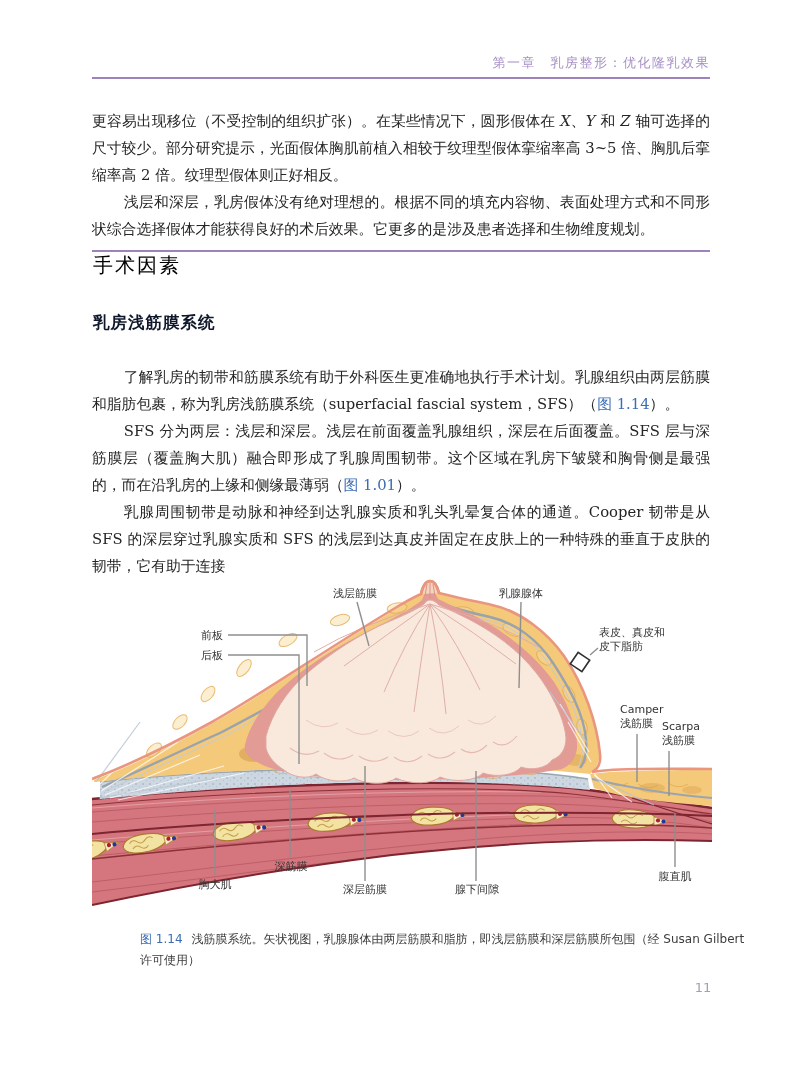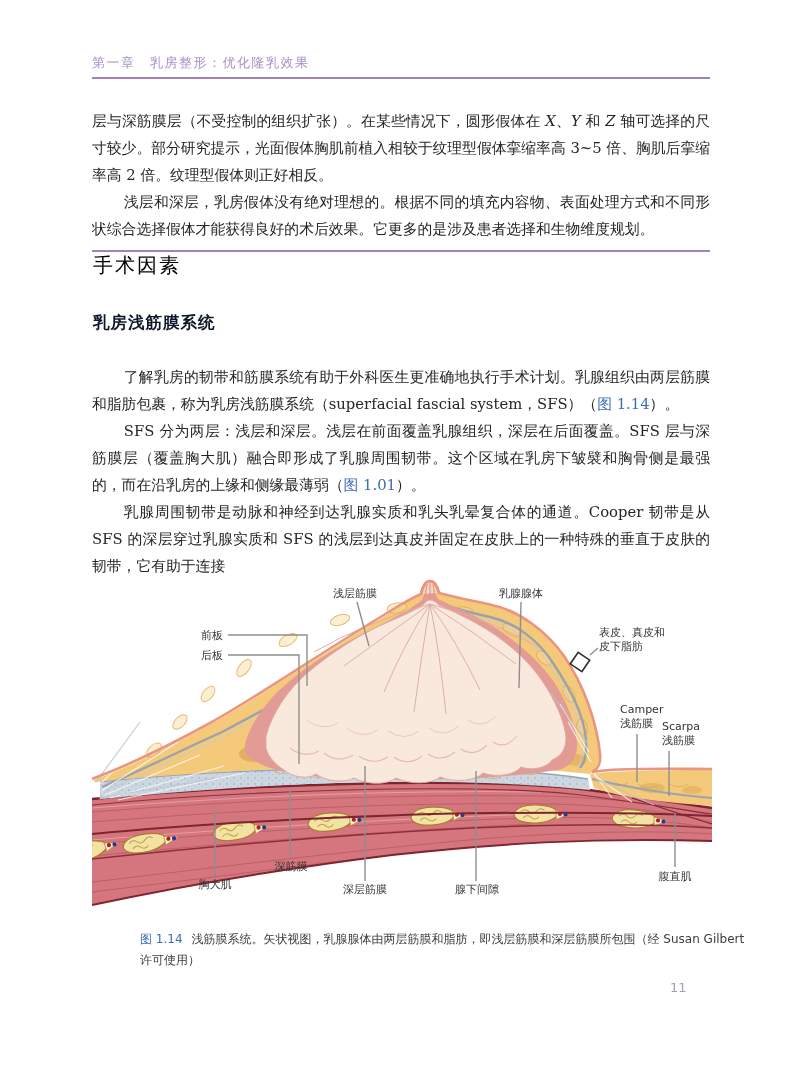--- a/index.html
+++ b/index.html
@@ -1,49 +1,49 @@
 <!DOCTYPE html>
 <html><head>
 <meta charset="utf-8">
 <style>
   html,body{margin:0;padding:0;background:#ffffff;}
   #page{position:relative;width:800px;height:1078px;background:#ffffff;overflow:hidden;
         font-family:"DejaVu Serif", serif;}
-  .hdr{position:absolute;left:92px;top:54px;width:618px;text-align:left;
+  .hdr{position:absolute;left:92px;top:54px;width:618px;text-align:right;
        font-family:"DejaVu Sans",sans-serif;font-size:13px;color:#a78fc6;letter-spacing:1.5px;}
   .rule{position:absolute;left:92px;width:618px;height:2px;background:#9e82bc;}
   #rule1{top:77px;}
   #rule2{top:250px;height:1.5px;}
   .para{position:absolute;left:92px;width:618px;font-size:14.8px;line-height:27px;
         color:#252525;text-align:justify;}
   .indent{text-indent:2.15em;}
   #p1{top:92px;} #p2{top:173px;} #p3{top:348px;} #p4{top:402px;} #p5{top:483px;}
   .sec{position:absolute;left:93px;top:252px;font-family:"DejaVu Sans",sans-serif;
        font-size:20px;color:#000000;letter-spacing:2px;}
   .sub{position:absolute;left:93px;top:312px;font-weight:bold;font-size:16.5px;
        color:#0f172a;letter-spacing:1px;}
   .figref{color:#3c6cb4;text-decoration:none;cursor:pointer;}
   i.var{font-style:italic;}
   .fig{position:absolute;left:92px;top:572px;width:620px;height:345px;}
   .cap{position:absolute;left:92px;top:929px;width:620px;font-family:"DejaVu Sans",sans-serif;
        font-size:12px;line-height:21px;color:#3c3c3c;margin-left:48px;}
   .cap-label{color:#3c6cb4;margin-right:9px;}
-  .pagenum{position:absolute;left:670px;top:980px;width:34px;
+  .pagenum{position:absolute;left:686px;top:980px;width:34px;text-align:center;
            font-family:"DejaVu Sans",sans-serif;font-size:13px;color:#a79cb5;}
   .lbl{font-family:"DejaVu Sans",sans-serif;font-size:11px;fill:#333333;}
 </style>
 </head>
 <body>
 
 <div id="page">
 
   <div class="hdr">第一章　乳房整形：优化隆乳效果</div>
   <div class="rule" id="rule1"></div>
 
-  <p class="para" id="p1"><span>层与深筋膜层（不受控制的组织扩张）。在某些情况下，圆形假体在 </span><i class="var">X</i><span>、</span><i class="var">Y</i><span> 和 </span><i class="var">Z</i><span> 轴可选择的尺寸较少。部分研究提示，光面假体胸肌前植入相较于纹理型假体挛缩率高 3~5 倍、胸肌后挛缩率高 2 倍。纹理型假体则正好相反。</span></p>
+  <p class="para" id="p1"><span>更容易出现移位（不受控制的组织扩张）。在某些情况下，圆形假体在 </span><i class="var">X</i><span>、</span><i class="var">Y</i><span> 和 </span><i class="var">Z</i><span> 轴可选择的尺寸较少。部分研究提示，光面假体胸肌前植入相较于纹理型假体挛缩率高 3~5 倍、胸肌后挛缩率高 2 倍。纹理型假体则正好相反。</span></p>
 
   <p class="para indent" id="p2">浅层和深层，乳房假体没有绝对理想的。根据不同的填充内容物、表面处理方式和不同形状综合选择假体才能获得良好的术后效果。它更多的是涉及患者选择和生物维度规划。</p>
 
   <div class="rule" id="rule2"></div>
   <div class="sec">手术因素</div>
   <div class="sub">乳房浅筋膜系统</div>
 
   <p class="para indent" id="p3"><span>了解乳房的韧带和筋膜系统有助于外科医生更准确地执行手术计划。乳腺组织由两层筋膜和脂肪包裹，称为乳房浅筋膜系统（superfacial fascial system，SFS）（</span><a class="figref">图 1.14</a><span>）。</span></p>
 
   <p class="para indent" id="p4"><span>SFS 分为两层：浅层和深层。浅层在前面覆盖乳腺组织，深层在后面覆盖。SFS 层与深筋膜层（覆盖胸大肌）融合即形成了乳腺周围韧带。这个区域在乳房下皱襞和胸骨侧是最强的，而在沿乳房的上缘和侧缘最薄弱（</span><a class="figref">图 1.01</a><span>）。</span></p>

